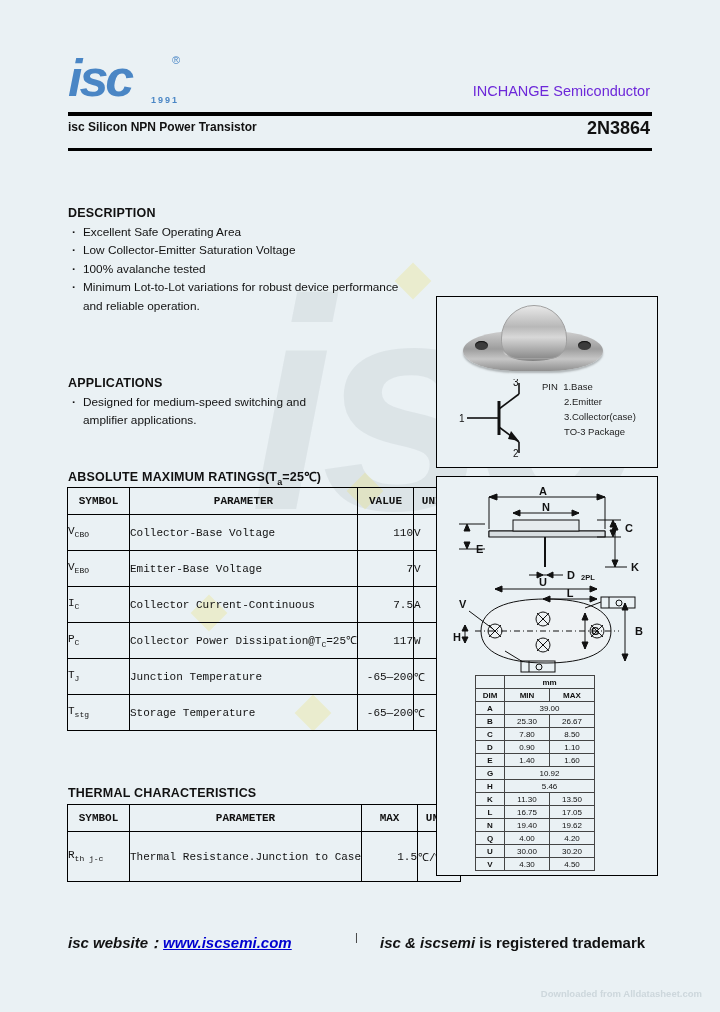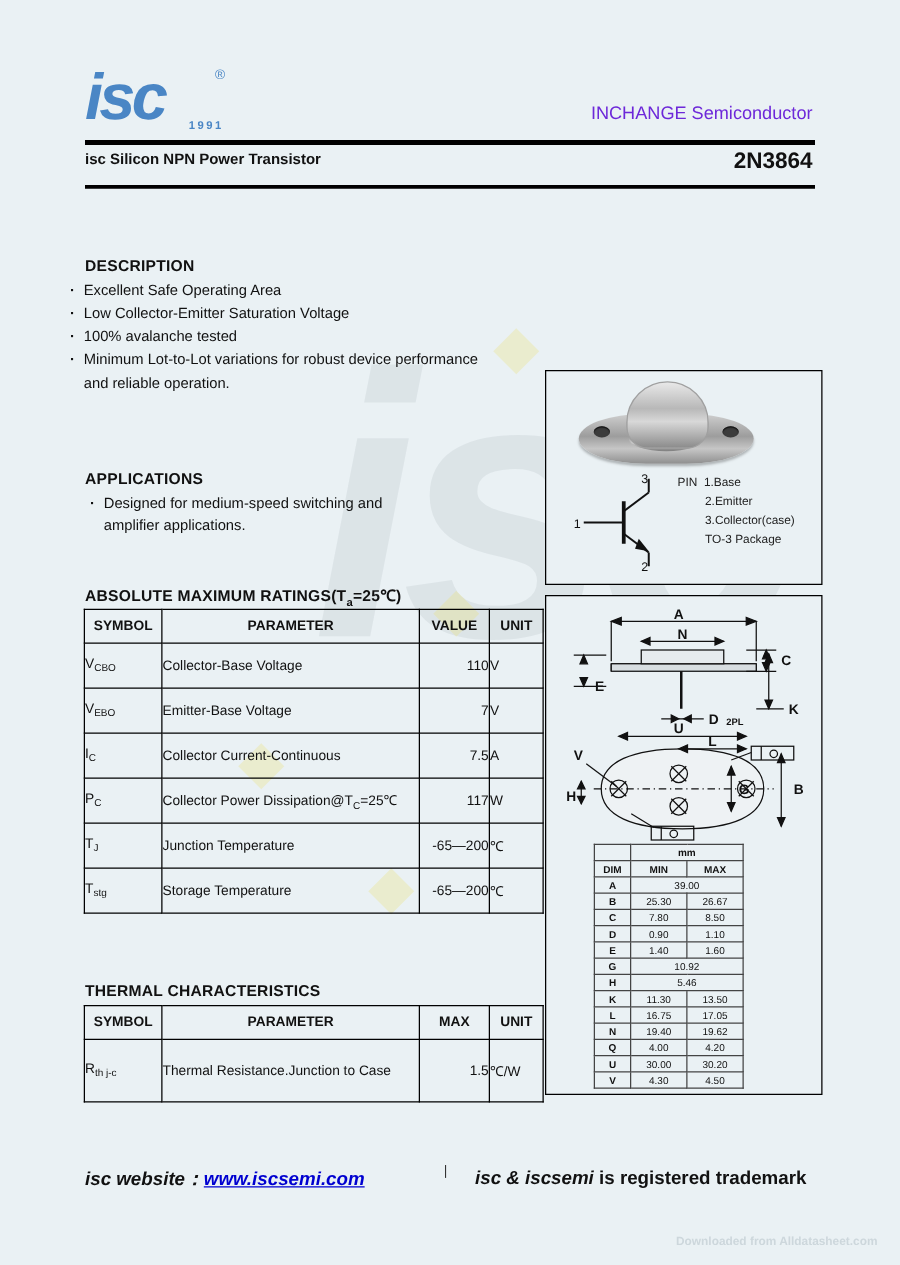--- a/index.html
+++ b/index.html
@@ -125,39 +125,40 @@
   .bullets div { white-space: nowrap; }
   .b-dot::before {
     content: "\00B7";
     display: inline-block;
     width: 11px;
     font-weight: bold;
   }
   .b-cont { padding-left: 11px; }
 
   .sec-desc  { left: 68px; top: 206px; }
-  .list-desc { left: 56px; top: 223px; }
+  .list-desc { left: 72px; top: 223px; }
   .sec-app   { left: 68px; top: 376px; }
   .list-app  { left: 72px; top: 393px; }
   .sec-amr   { left: 68px; top: 468px; font-size: 12.5px; }
   .sec-amr sub { font-size: 9px; }
   .sec-thm   { left: 68px; top: 786px; }
 
   
   table.dt {
     position: absolute;
     border-collapse: collapse;
     font-size: 11px;
     background: transparent;
   }
   table.dt td, table.dt th {
     border: 1px solid #000;
     padding: 0;
     font-weight: normal;
     vertical-align: middle;
+    font-family: Liberation Mono, monospace;
   }
   table.dt th {
     font-weight: bold;
     font-size: 11px;
     height: 26px;
   }
   .c-sym   { width: 61px; }
   .c-par   { width: 205px; }
   .c-val   { width: 55px; }
   .c-unit  { width: 42px; }

